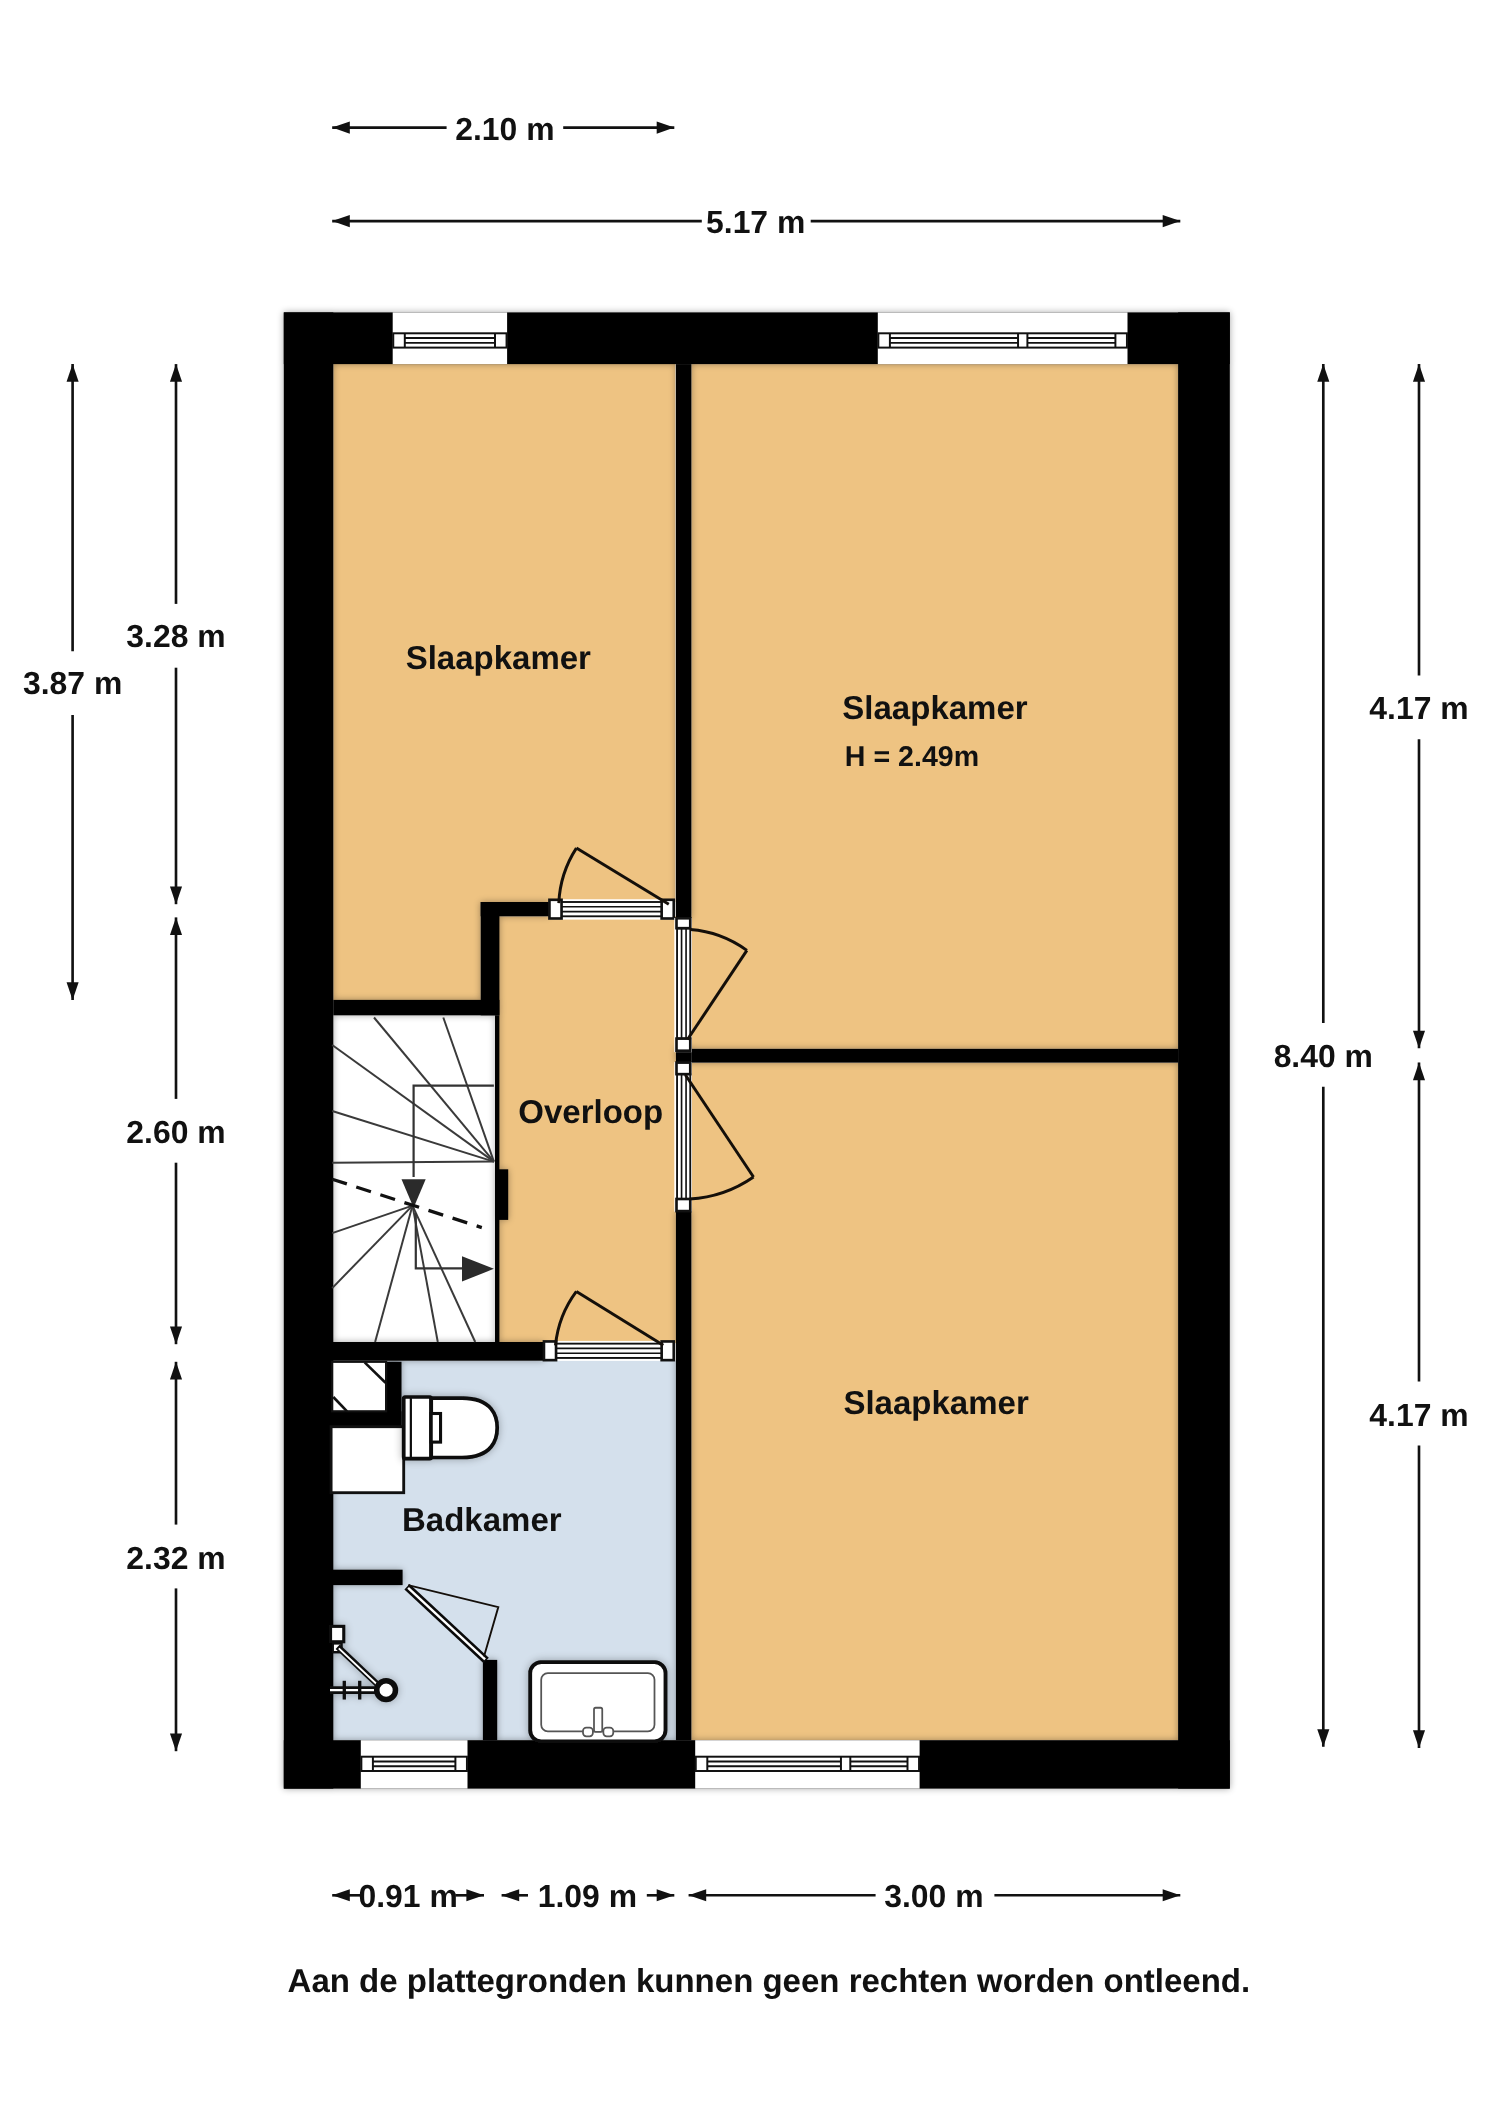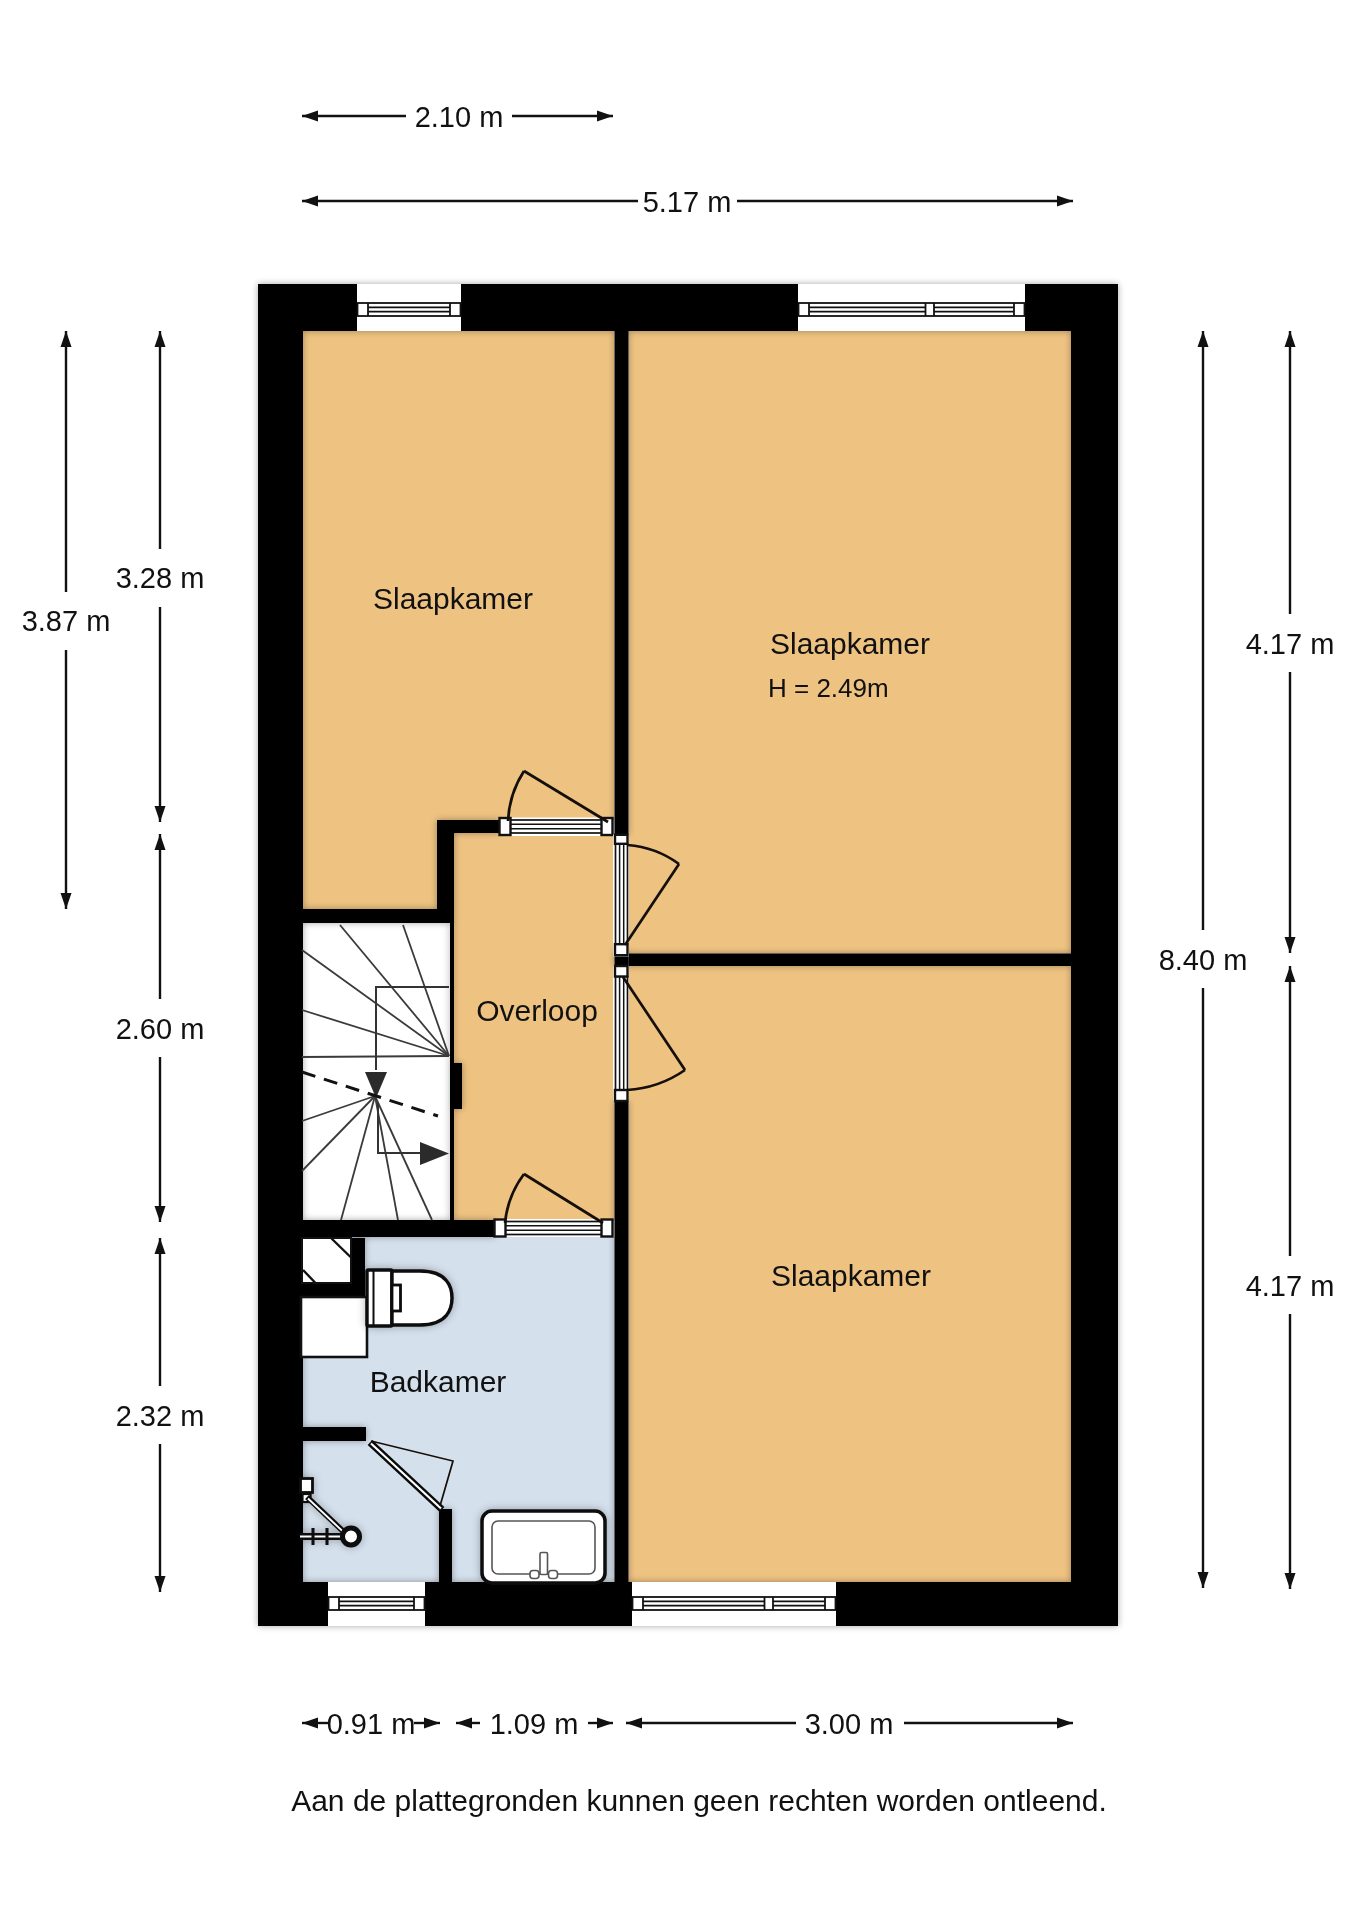--- a/index.html
+++ b/index.html
@@ -1,16 +1,16 @@
 <!DOCTYPE html>
 <html><head>
 <meta charset="utf-8">
 <style>
 html,body{margin:0;padding:0;background:#ffffff;}
-#page{position:relative;width:1283px;height:1920px;background:#ffffff;}
+#page{position:relative;width:1283px;height:1920px;background:#ffffff;font-weight:bold;}
 text{fill:#111111;font-family:"Liberation Sans",sans-serif;}
 .dim{font-size:29px;}
 .room{font-size:30px;}
 .small{font-size:26px;}
 </style>
 </head>
 <body>
 <div id="page">
 <svg width="1358" height="1920" viewBox="0 0 1358 1920">
 <defs>

